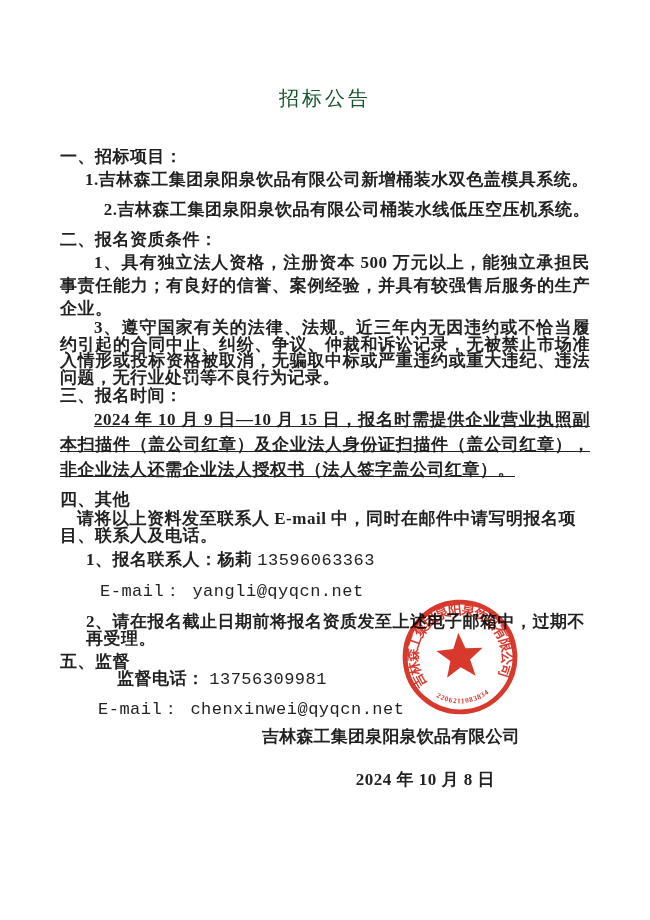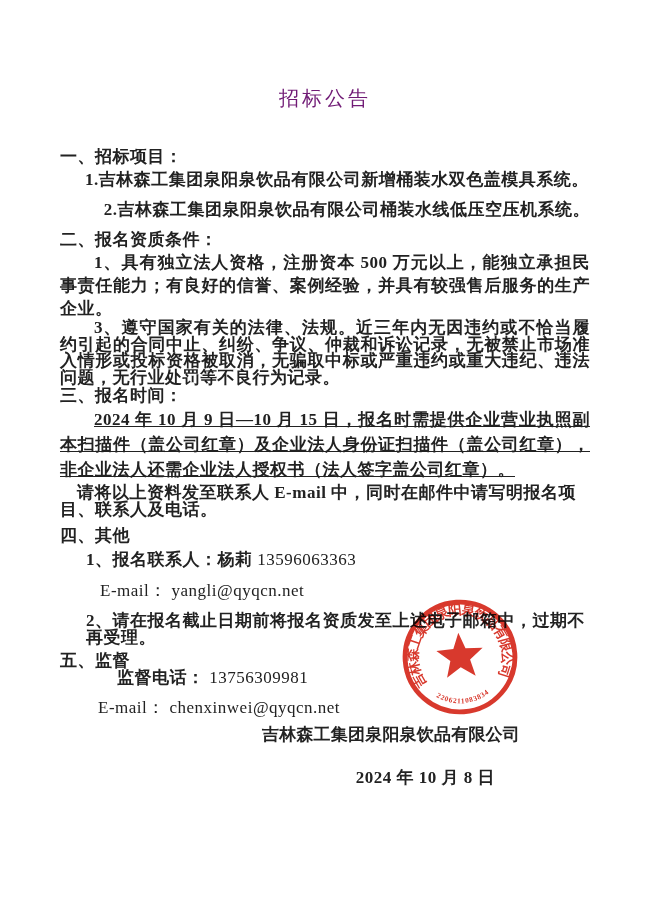--- a/index.html
+++ b/index.html
@@ -16,21 +16,21 @@
   .content {
     padding: 0 60px 0 60px;
   }
   .doc-title {
     padding-top: 84px;
     text-align: center;
     font-size: 20px;
     line-height: 28px;
     font-weight: 500;
     letter-spacing: 3px;
-    color: #701a75;
+    color: #14532d;
   }
   .para {
     font-size: 17px;
     line-height: 17px;
     font-weight: 600;
     letter-spacing: 0.5px;
     color: #222;
   }
   .s1-heading { margin-top: 36px; }
   .s1-item1 { margin-top: 6px; padding-left: 25px; }
@@ -45,21 +45,21 @@
   .s4-heading { margin-top: 9px; }
   .s4-contact { margin-top: 7px; padding-left: 26px; }
   .s4-email { margin-top: 14px; padding-left: 40px; }
   .s4-p2 { margin-top: 13px; padding-left: 26px; }
   .s5-heading { margin-top: 6px; }
   .s5-phone { padding-left: 57px; }
   .s5-email { margin-top: 13px; padding-left: 38px; }
   .sig-company { margin-top: 10px; text-align: right; padding-right: 70px; letter-spacing: 0.2px; }
   .sig-date { margin-top: 26px; text-align: right; padding-right: 95px; }
   .num {
-    font-family: Liberation Serif, serif;
+    font-family: Liberation Mono, monospace;
     font-weight: 400;
   }
   .seal {
     position: absolute;
     left: 399px;
     top: 593px;
     width: 122px;
     height: 128px;
     mix-blend-mode: multiply;
     opacity: 0.92;
@@ -82,23 +82,23 @@
     <div class="para s1-heading">一、招标项目：</div>
     <div class="para s1-item1">1.吉林森工集团泉阳泉饮品有限公司新增桶装水双色盖模具系统。</div>
     <div class="para s1-item2">2.吉林森工集团泉阳泉饮品有限公司桶装水线低压空压机系统。</div>
 
     <div class="para s2-heading">二、报名资质条件：</div>
     <div class="para s2-p1">1、具有独立法人资格，注册资本 500 万元以上，能独立承担民事责任能力；有良好的信誉、案例经验，并具有较强售后服务的生产企业。</div>
     <div class="para s2-p3">3、遵守国家有关的法律、法规。近三年内无因违约或不恰当履约引起的合同中止、纠纷、争议、仲裁和诉讼记录，无被禁止市场准入情形或投标资格被取消，无骗取中标或严重违约或重大违纪、违法问题，无行业处罚等不良行为记录。</div>
 
     <div class="para s3-heading">三、报名时间：</div>
     <div class="para s3-p1">2024 年 10 月 9 日—10 月 15 日，报名时需提供企业营业执照副本扫描件（盖公司红章）及企业法人身份证扫描件（盖公司红章），非企业法人还需企业法人授权书（法人签字盖公司红章）。</div>
+    <div class="para s4-heading">四、其他</div>
+
     <div class="para s3-p2">请将以上资料发至联系人 E-mail 中，同时在邮件中请写明报名项目、联系人及电话。</div>
-
-    <div class="para s4-heading">四、其他</div>
     <div class="para s4-contact">
       <span>1、报名联系人：杨莉</span>
       <span class="num">13596063363</span>
     </div>
     <div class="para s4-email num">
       <span>E-mail：</span>
       <span>yangli@qyqcn.net</span>
     </div>
     <div class="para s4-p2">2、请在报名截止日期前将报名资质发至上述电子邮箱中，过期不再受理。</div>
 

